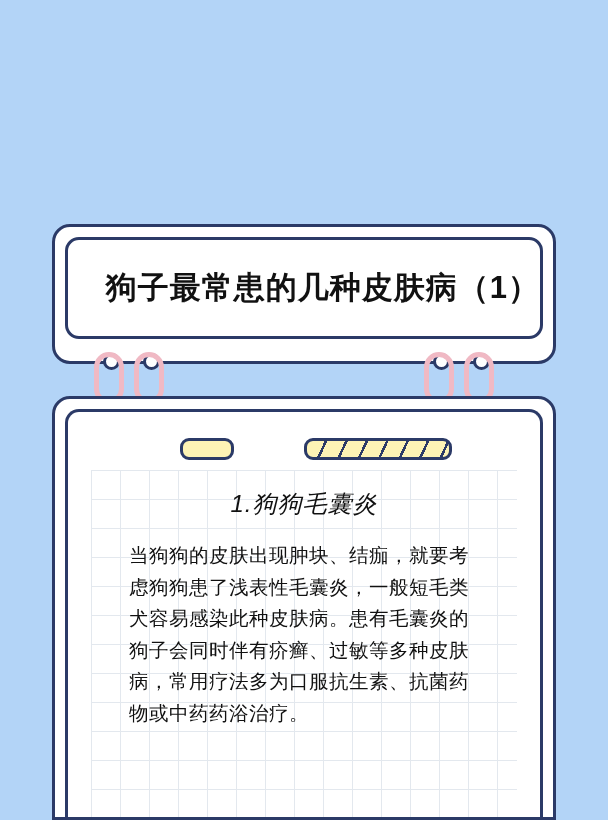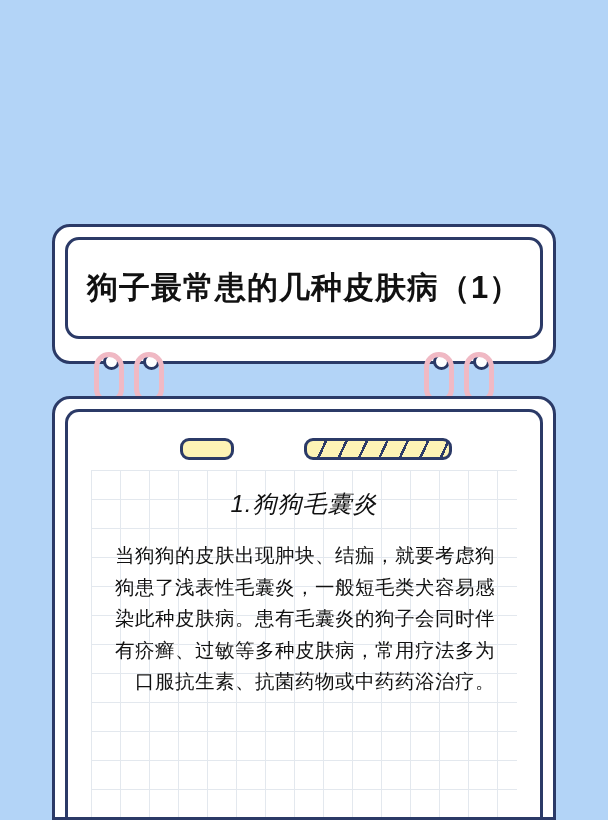--- a/index.html
+++ b/index.html
@@ -32,21 +32,21 @@
     left: 10px;
     top: 10px;
     right: 10px;
     bottom: 22px;
     box-sizing: border-box;
     background: #ffffff;
     border: 3px solid #2b3a67;
     border-radius: 14px;
     display: flex;
     align-items: center;
-    justify-content: center;
+    justify-content: flex-end;
   }
   .title-text {
     font-size: 31px;
     font-weight: bold;
     color: #111111;
     letter-spacing: 1px;
     text-align: center;
     line-height: 1.2;
     white-space: nowrap;
   }
@@ -100,23 +100,23 @@
     color: #111111;
     margin: 0 0 20px 0;
     font-weight: normal;
     letter-spacing: 1px;
     font-style: italic;
   }
   .note-body {
     font-size: 19.5px;
     line-height: 1.62;
     color: #111111;
-    text-align: right;
+    text-align: left;
     letter-spacing: 0.5px;
-    margin: 0;
+    margin: 16px;
     padding: 0 4px;
   }
 
   
   .tab {
     position: absolute;
     box-sizing: border-box;
     border: 3px solid #2b3a67;
     border-radius: 9px;
     background: #fdf3b5;

